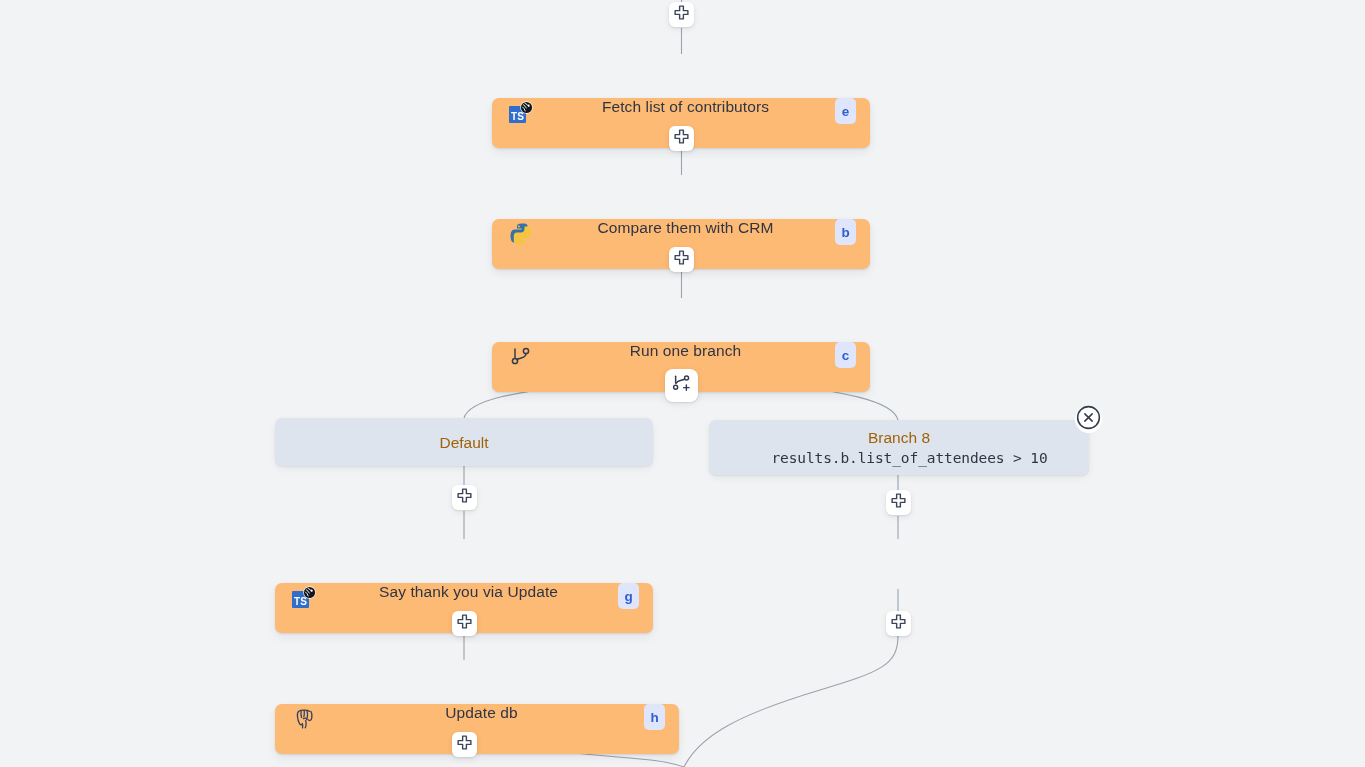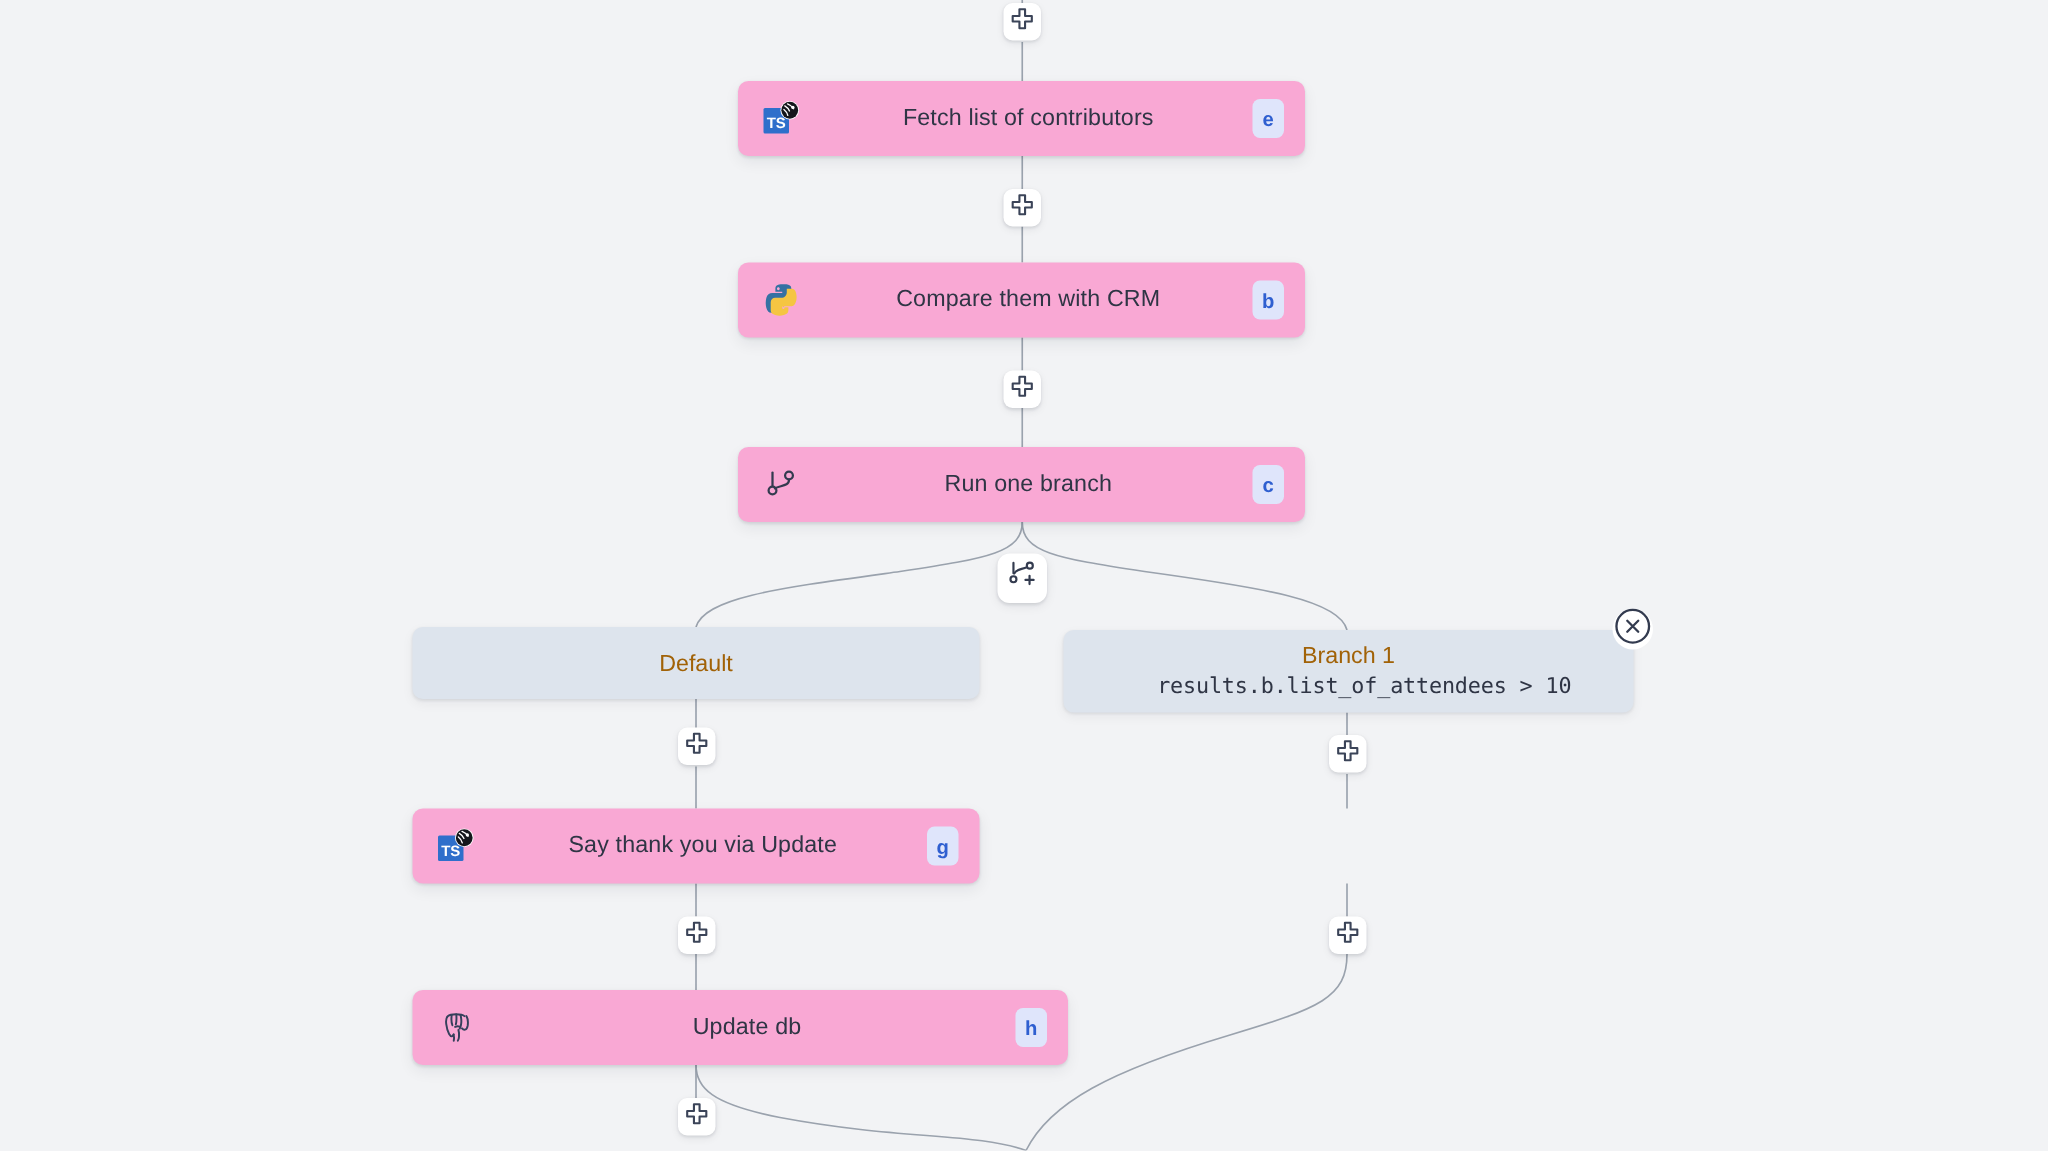--- a/index.html
+++ b/index.html
@@ -26,27 +26,28 @@
     top: 0;
     width: 1365px;
     height: 767px;
     pointer-events: none;
   }
 
   
   .node {
     position: absolute;
     box-sizing: border-box;
-    background: #f9a8d4;
+    background: #fdba74;
     border-radius: 7px;
     box-shadow: 0 1px 2px rgba(16, 24, 40, 0.10), 0 4px 10px rgba(16, 24, 40, 0.07);
     display: flex;
-    align-items: center;
+    align-items: flex-start;
     padding: 0 14px;
     cursor: pointer;
+    margin-top: 44px;
   }
   .node .node-icon {
     width: 30px;
     height: 30px;
     flex: 0 0 30px;
     display: flex;
     align-items: center;
     justify-content: center;
   }
   .node .node-title {
@@ -233,41 +234,41 @@
     </span>
     <span class="node-title">Compare them with CRM</span>
     <span class="node-badge">b</span>
   </div>
 
   <div class="branch-chip" style="left:275px; top:418px; width:378px; height:48px;">
     <span class="chip-name">Default</span>
   </div>
 
   <div class="branch-chip" style="left:709px; top:420px; width:380px; height:55px;">
-    <span class="chip-name">Branch 1</span>
+    <span class="chip-name">Branch 8</span>
     <span class="chip-expr">results.b.list_of_attendees &gt; 10</span>
   </div>
 
   <div class="node" style="left:275px; top:539px; width:378px; height:50px;">
     <span class="node-icon">
       <svg width="26" height="26" viewBox="0 0 26 26" xmlns="http://www.w3.org/2000/svg">
         <rect x="1" y="6" width="17" height="17" rx="1" fill="#2f6fcb"></rect>
         <text x="9.5" y="19.5" font-family="'Liberation Sans',sans-serif" font-size="10" font-weight="bold" fill="#ffffff" text-anchor="middle">TS</text>
         <circle cx="18.5" cy="7.5" r="6.2" fill="#ffffff"></circle>
         <circle cx="18.5" cy="7.5" r="5.6" fill="#14161b"></circle>
         <path d="M15.2,4.6 q2.2,1.3 3.1,3.4 M17.0,3.3 q2.6,1.0 4.0,3.2 M14.6,7.0 q2.0,1.6 2.6,3.9" stroke="#ffffff" stroke-width="0.9" fill="none" stroke-linecap="round"></path>
         <circle cx="20.6" cy="5.6" r="1.1" fill="#ffffff"></circle>
       </svg>
     </span>
     <span class="node-title">Say thank you via Update</span>
     <span class="node-badge">g</span>
   </div>
 
 
-  <div class="node" style="left:275px; top:660px; width:437px; height:50px;">
+  <div class="node" style="left:275px; top:660px; width:404px; height:50px;">
     <span class="node-icon">
       <svg width="24" height="24" viewBox="0 0 24 24" xmlns="http://www.w3.org/2000/svg" fill="none" stroke="#35405c" stroke-width="1.3" stroke-linecap="round" stroke-linejoin="round">
         <path d="M17.6,4.4 c-1.0,-0.9 -3.2,-1.2 -5.6,-1.2 c-2.4,0 -4.5,0.4 -5.5,1.3
                  c-1.1,1.0 -1.3,3.0 -1.0,5.3 c0.3,2.4 1.0,5.0 1.9,6.6 c0.5,0.9 1.2,1.6 1.9,1.5
                  c0.6,-0.1 0.9,-0.7 1.1,-1.3"></path>
         <path d="M12.2,3.3 c0.2,2.5 0.1,5.1 -0.3,6.6"></path>
         <path d="M9.1,4.0 c-0.3,2.5 -0.1,5.0 0.5,6.5"></path>
         <path d="M15.0,3.7 c0.6,2.3 0.7,4.8 0.3,6.6 c-0.2,1.0 -0.5,1.8 -0.8,2.4"></path>
         <path d="M10.4,16.6 c0.4,1.5 0.4,3.0 0.1,4.2"></path>
         <path d="M13.6,13.6 c0.4,1.3 0.6,3.1 0.4,4.6 c-0.1,1.1 -0.4,2.0 -0.8,2.6"></path>

